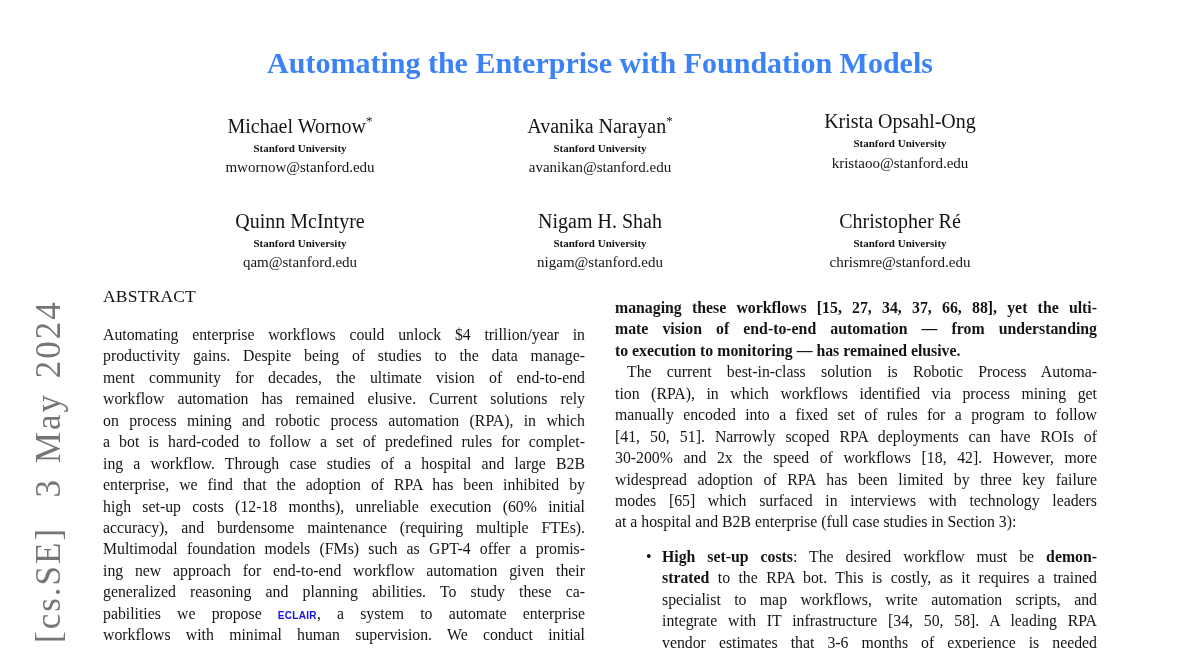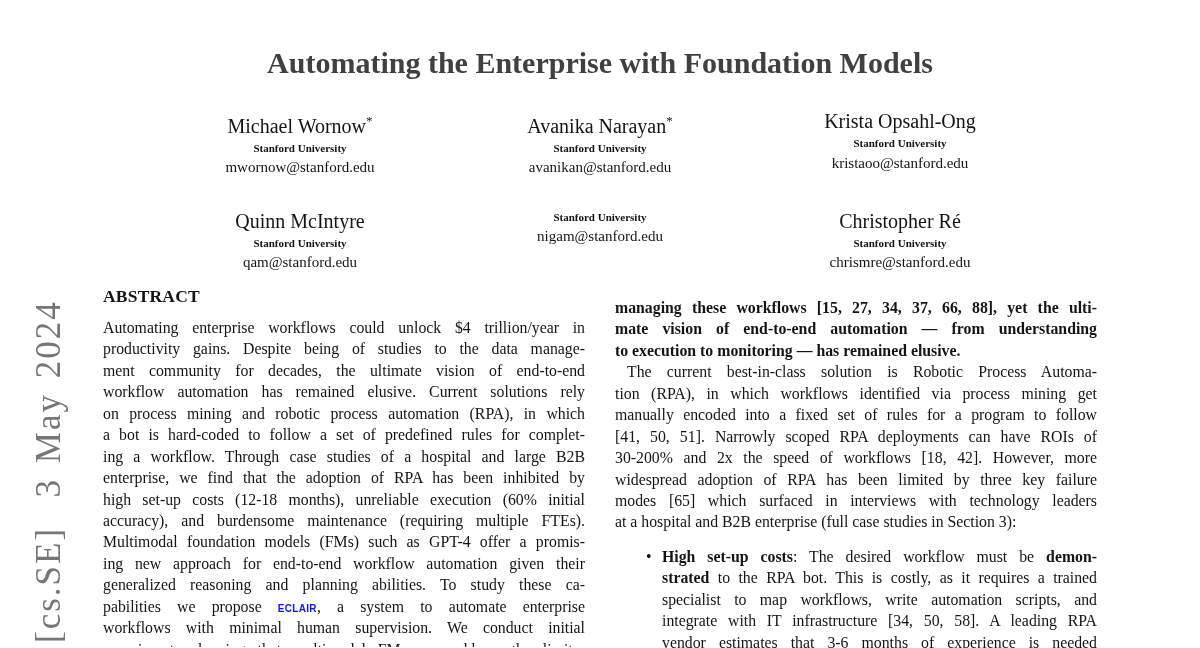--- a/index.html
+++ b/index.html
@@ -9,34 +9,34 @@
   }
   .arxiv {
     position:absolute; left:27px; top:643px;
     transform:rotate(-90deg); transform-origin:0 0;
     white-space:pre; font-size:35px; line-height:44px;
     color:var(--watermark-gray,#767676);
     letter-spacing:2px; word-spacing:4px;
   }
   .title {
     position:absolute; left:0; right:0; top:46px; text-align:center;
-    font-size:30px; font-weight:bold; color:#404040;
+    font-size:30px; font-weight:bold; color:#3b82f6;
   }
   .authors {
     position:absolute; left:150px; top:108px; width:900px;
     display:grid; grid-template-columns:1fr 1fr 1fr; row-gap:30px;
   }
   .author { text-align:center; }
   .author .name  { font-size:20px; line-height:26px; }
   .author .name sup { font-size:13px; }
   .author .affil { font-size:11px; line-height:19.5px;font-weight:bold; }
   .author .email { font-size:15px; line-height:19.5px; }
   .col-left  { position:absolute; left:103px; top:286px; width:482px; }
   .col-right { position:absolute; left:615px; top:297px; width:482px; }
-  .abs-head { font-size:17.5px; font-weight:bold; letter-spacing:0.2px; line-height:20px; margin-bottom:11px; }
+  .abs-head { font-size:17.5px; font-weight:normal; letter-spacing:0.2px; line-height:20px; margin-bottom:18px; }
   .tline {
     font-size:15.8px; line-height:21.45px; height:21.45px;
     text-align:justify; text-align-last:justify;
   }
   .tline.nj { text-align-last:left; }
   .tline .b  { font-weight:bold; }
   .tline .bi { font-weight:bold; }
   .tline .eclair {
     font-family:"Liberation Sans", sans-serif; font-weight:bold;
     color:var(--eclair-blue,#1111ee); font-size:10px; letter-spacing:0.3px;
@@ -70,20 +70,21 @@
         <div class="name">Krista Opsahl-Ong</div>
         <div class="affil">Stanford University</div>
         <div class="email">kristaoo@stanford.edu</div>
       </div>
       <div class="author">
         <div class="name">Quinn McIntyre</div>
         <div class="affil">Stanford University</div>
         <div class="email">qam@stanford.edu</div>
       </div>
       <div class="author">
+        <div class="name">Nigam H. Shah</div>
         <div class="affil">Stanford University</div>
         <div class="email">nigam@stanford.edu</div>
       </div>
       <div class="author">
         <div class="name">Christopher Ré</div>
         <div class="affil">Stanford University</div>
         <div class="email">chrismre@stanford.edu</div>
       </div>
     </div>
 

